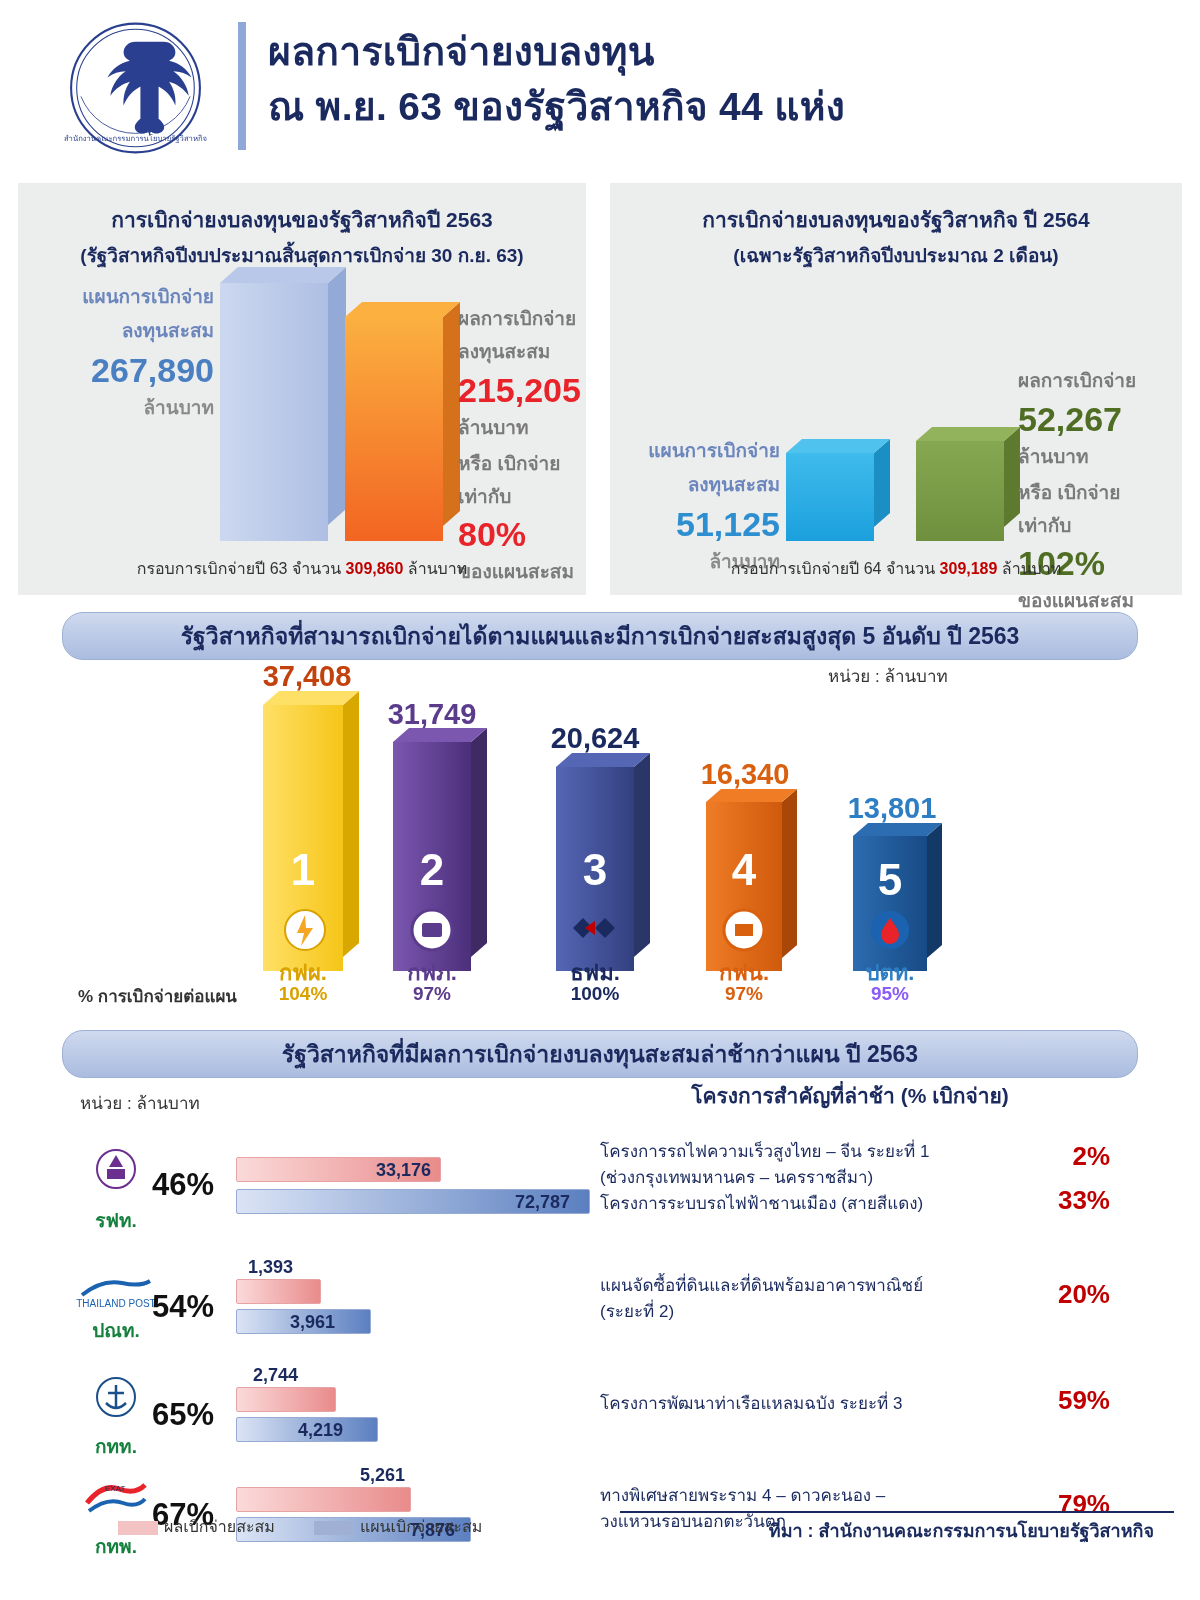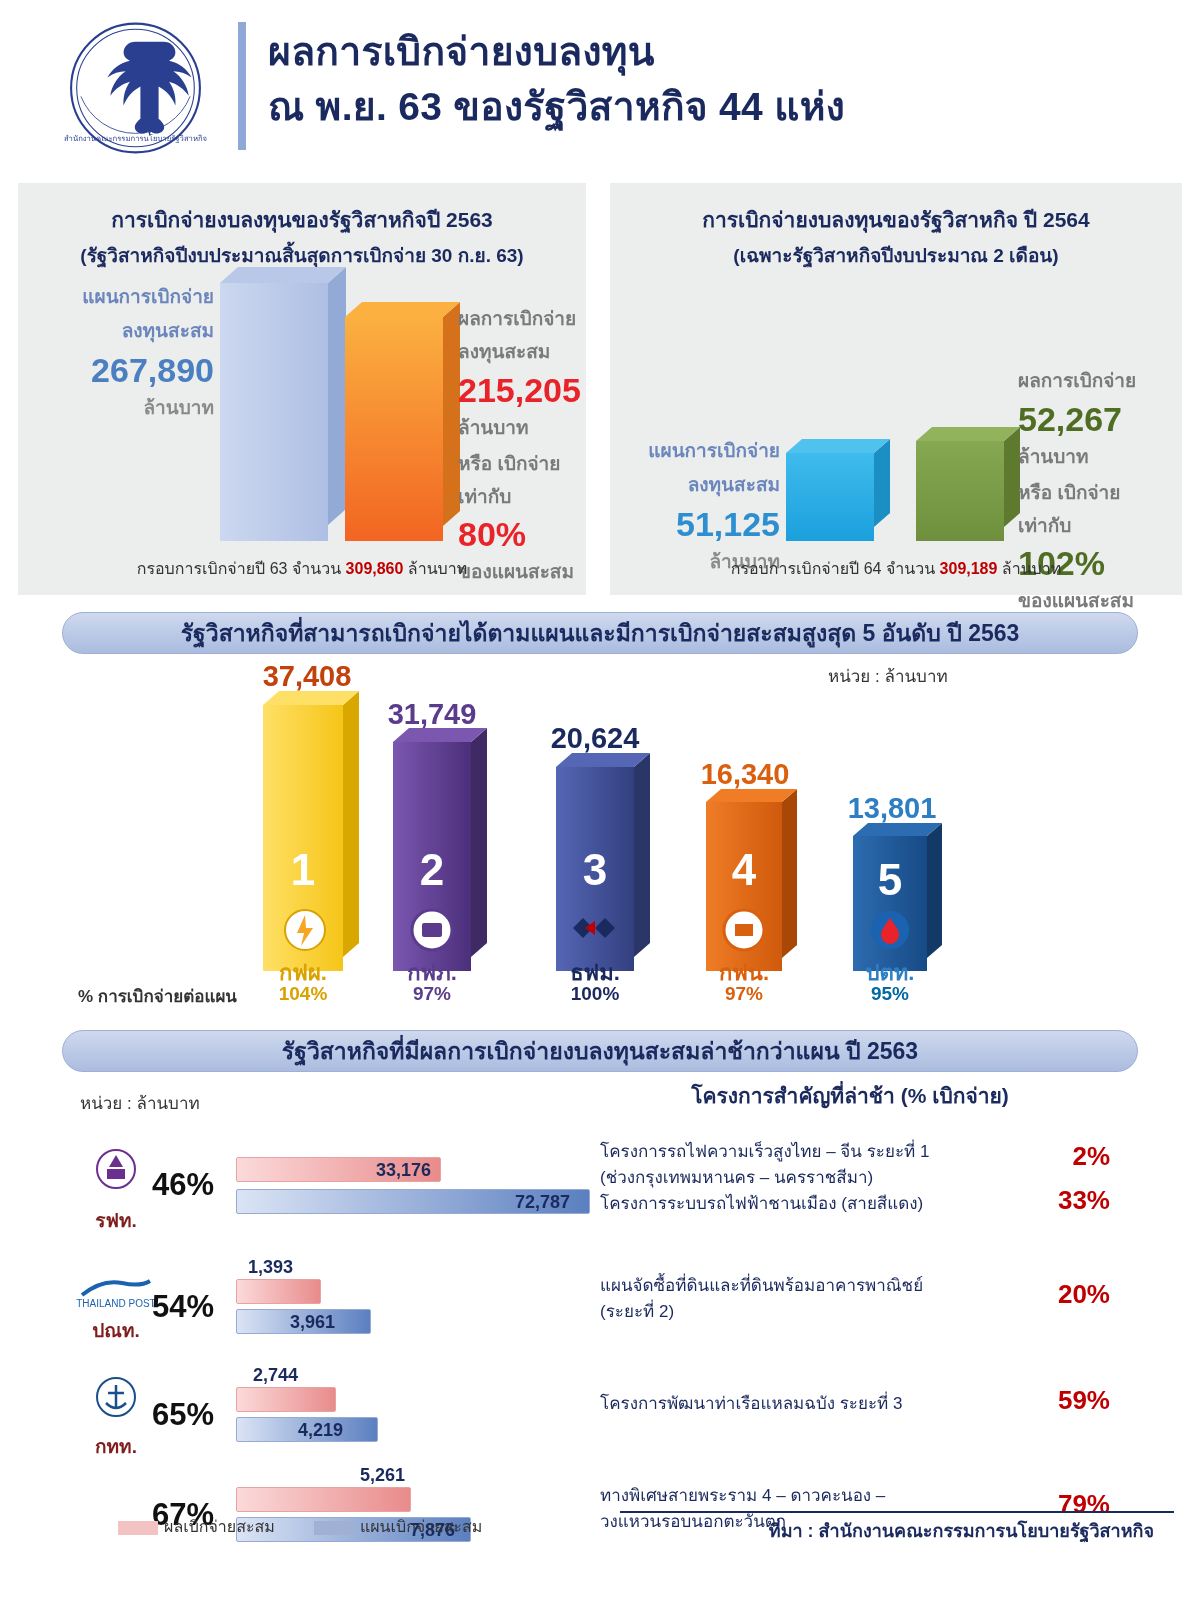--- a/index.html
+++ b/index.html
@@ -36,40 +36,40 @@
   .bar3d { position:absolute; }
   .bar3d .face { position:absolute; left:0; bottom:0; width:100%; }
   .bar3d .top { position:absolute; left:0; top:0; width:100%; height:0; }
   .bar3d .side { position:absolute; right:0; top:0; height:100%; }
 
   .lbl { position:absolute; font-weight:bold; }
   .lbl .small { font-size:19px; font-weight:bold; }
   .lbl .big { font-size:34px; font-weight:bold; }
 
   
-  .banner { position:absolute; left:62px; width:1076px; height:42px;
+  .banner { position:absolute; left:62px; width:1076px; height:48px;
             background:linear-gradient(#cfd9ee,#aabcdf); border-radius:21px;
             border:1px solid #9fb0d4;
             display:flex; align-items:center; justify-content:center; }
   .banner span { color:#1b2a5e; font-size:23px; font-weight:bold; }
 
   
   .top5 { position:absolute; top:650px; left:0; width:1200px; height:380px; }
   .unit-note { position:absolute; font-size:17px; color:#333; }
 
   .rank-num { position:absolute; color:#ffffff; font-size:44px; font-weight:bold; text-align:center; }
   .bar-val { position:absolute; font-size:29px; font-weight:bold; text-align:center; }
   .bar-name { position:absolute; font-size:22px; font-weight:bold; text-align:center; }
   .bar-pct { position:absolute; font-size:19px; font-weight:bold; text-align:center; }
 
   
   .bottom { position:absolute; top:1075px; left:0; width:1200px; height:500px; }
   .b-row { position:absolute; left:0; width:1200px; height:100px; }
   .b-logo { position:absolute; left:70px; width:92px; text-align:center; }
-  .b-logo .nm { font-size:19px; font-weight:bold; color:#7f1d1d; margin-top:2px; }
+  .b-logo .nm { font-size:19px; font-weight:bold; color:#15803d; margin-top:2px; }
   .b-pct { position:absolute; left:152px; font-size:31px; font-weight:bold; color:#111; }
   .hbar { position:absolute; height:25px; border-radius:2px; }
   .hbar.pink { background:linear-gradient(90deg,#fbdada,#e98b8b); border:1px solid #e7a3a3; }
   .hbar.blue { background:linear-gradient(90deg,#dbe4f5,#5b7fc0); border:1px solid #97aad4; }
   .hval { position:absolute; font-size:18px; font-weight:bold; color:#1b2a5e; }
   .proj { position:absolute; font-size:17px; color:#1b2a5e; line-height:1.5; }
   .proj-pct { position:absolute; font-size:26px; font-weight:bold; color:#c00000; text-align:right; width:90px; }
 
   .legend { position:absolute; left:118px; bottom:36px; font-size:16px; color:#333; display:flex; align-items:center; gap:11px; }
   .legend .sw { display:inline-block; width:40px; height:14px; vertical-align:middle; margin-right:6px; }
@@ -263,21 +263,21 @@
       <div class="face" style="height:135px; background:linear-gradient(90deg,#2c6cb0,#174a85);"></div>
     </div>
     <div class="rank-num" style="left:853px; top:205px; width:74px;">5</div>
     <div style="position:absolute; left:868px; top:258px; width:44px; height:44px;">
       <svg viewBox="0 0 44 44">
           <circle cx="22" cy="22" r="19" fill="#1b63b0"></circle>
           <path d="M22 10 c6 9 9 12 9 17 a9 9 0 0 1 -18 0 c0 -5 3 -8 9 -17z" fill="#e8232a"></path>
         </svg>
     </div>
     <div class="bar-name" style="left:830px; top:305px; width:120px; color:#2e7ec4;">ปตท.</div>
-    <div class="bar-pct" style="left:830px; top:333px; width:120px; color:#0369a1;">95%</div>
+    <div class="bar-pct" style="left:830px; top:333px; width:120px; color:#8b5cf6;">95%</div>
 
     <div class="unit-note" style="left:78px; top:332px; font-weight:bold; color:#333;">% การเบิกจ่ายต่อแผน</div>
   </div>
 
   <div class="banner" style="top:1030px;">
     <span>รัฐวิสาหกิจที่มีผลการเบิกจ่ายงบลงทุนสะสมล่าช้ากว่าแผน ปี 2563</span>
   </div>
 
   <div class="bottom">
     <div class="unit-note" style="left:80px; top:14px;">หน่วย : ล้านบาท</div>
@@ -345,20 +345,28 @@
       <div class="hbar blue" style="left:236px; top:42px; width:142px;"></div>
       <div class="hval" style="left:298px; top:45px; color:#1b2a5e;">4,219</div>
 
       <div class="proj" style="left:600px; top:16px; width:420px;">
         <div>โครงการพัฒนาท่าเรือแหลมฉบัง ระยะที่ 3</div>
       </div>
       <div class="proj-pct" style="left:1020px; top:10px;">59%</div>
     </div>
 
     <div class="b-row" style="top:400px;">
+      <div class="b-logo" style="top:0px;">
+        <svg viewBox="0 0 70 50" width="70" height="50">
+            <path d="M6 28 q16 -20 32 -14 q16 6 26 -4" stroke="#e8232a" stroke-width="5" fill="none"></path>
+            <path d="M8 36 q18 -14 34 -8 q14 5 22 -4" stroke="#1b63b0" stroke-width="4" fill="none"></path>
+            <text x="24" y="16" font-size="8" fill="#1b2a5e" font-family="'Liberation Sans',sans-serif">EXAT</text>
+          </svg>
+        <div class="nm">กทพ.</div>
+      </div>
       <div class="b-pct" style="top:22px;">67%</div>
       <div class="hbar pink" style="left:236px; top:12px; width:175px;"></div>
       <div class="hval" style="left:360px; top:-10px;">5,261</div>
       <div class="hbar blue" style="left:236px; top:42px; width:235px;"></div>
       <div class="hval" style="left:410px; top:45px; color:#1b2a5e;">7,876</div>
 
       <div class="proj" style="left:600px; top:8px; width:420px;">
         <div>ทางพิเศษสายพระราม 4 – ดาวคะนอง –</div>
         <div>วงแหวนรอบนอกตะวันตก</div>
       </div>

